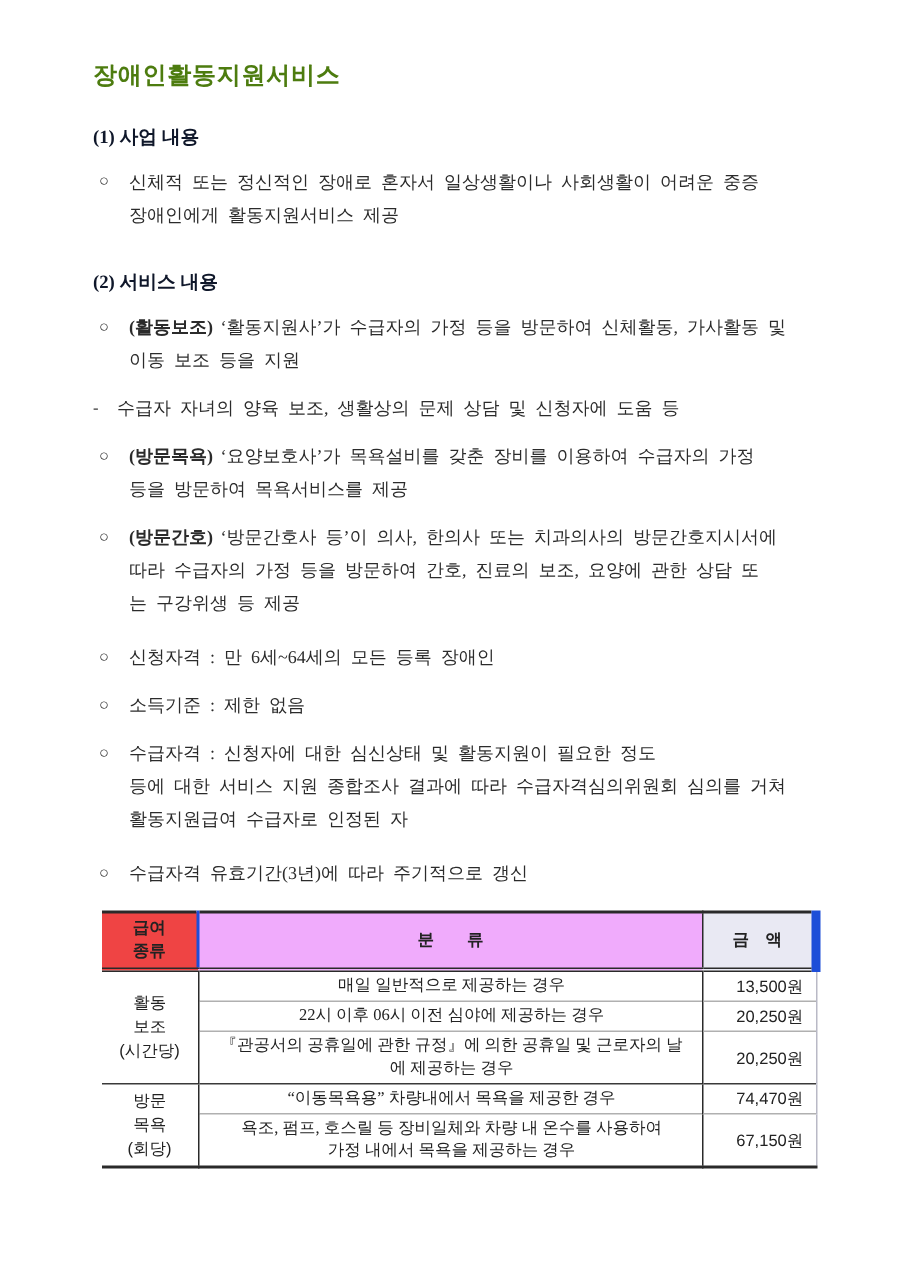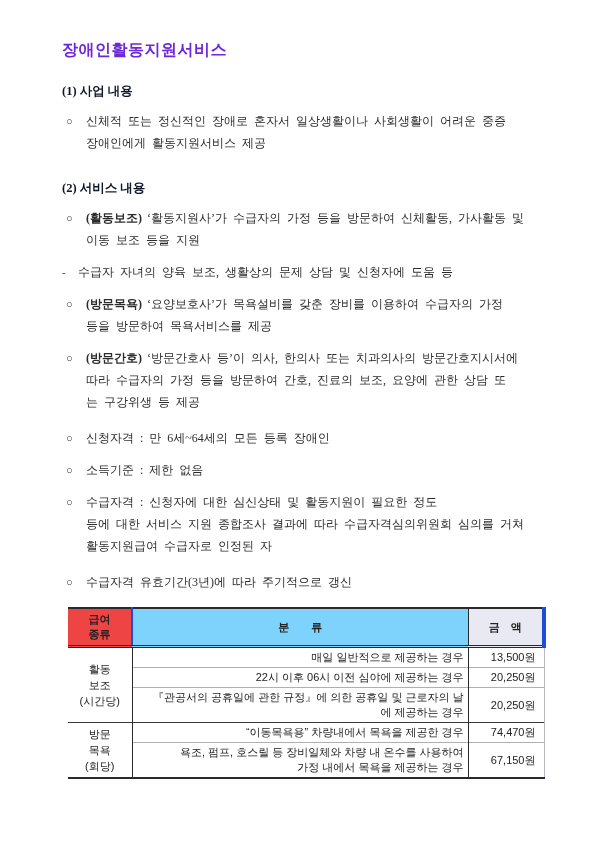--- a/index.html
+++ b/index.html
@@ -10,21 +10,21 @@
     height: 849px;
     background: #ffffff;
     padding: 40px 56px 20px 62px;
     font-family: "Liberation Serif", "DejaVu Serif", serif;
     color: #2b2b2b;
     overflow: hidden;
   }
   .doc-title {
     font-size: 16px;
     font-weight: bold;
-    color: #6d28d9;
+    color: #4d7c0f;
     letter-spacing: 0.5px;
     margin-bottom: 22px;
   }
   .section { margin-bottom: 14px; }
   .section-heading {
     font-size: 12.5px;
     font-weight: bold;
     color: #0f172a;
     margin: 14px 0 10px 0;
   }
@@ -67,36 +67,37 @@
   table.rate th {
     font-weight: bold;
     text-align: center;
     vertical-align: middle;
     padding: 3px 2px;
     line-height: 15px;
     white-space: pre-line;
     border-bottom: 3px double #2a2a2a;
   }
   th.h-type { background: #ef4444; border-right: 2px solid #1d4ed8; }
-  th.h-cat  { background: #7dd3fc; }
-  th.h-amt  { background: #e9e9f3; border-left: 1px solid #2a2a2a; border-right: 4px solid #1d4ed8; }
+  th.h-cat  { background: #f0abfc; }
+  th.h-amt  { background: #e9e9f3; border-left: 1px solid #2a2a2a; border-right: 6px solid #1d4ed8; }
   td.g {
     text-align: center;
     vertical-align: middle;
     padding: 2px;
     line-height: 16px;
     white-space: pre-line;
     border-right: 1px solid #2a2a2a;
   }
   td.cat {
-    text-align: right;
+    text-align: center;
     vertical-align: middle;
     padding: 2px 4px 2px 6px;
     line-height: 15px;
     white-space: pre-line;
+    font-family: Liberation Serif, serif;
   }
   td.amt {
     text-align: right;
     vertical-align: middle;
     padding: 2px 8px 2px 2px;
     border-left: 1px solid #2a2a2a;
     border-right: 1px solid #b9b9c6;
   }
   tbody.grp tr + tr td { border-top: 1px solid #b0b0b0; }
   tbody.grp + tbody.grp tr:first-child td { border-top: 1px solid #3a3a3a; }

